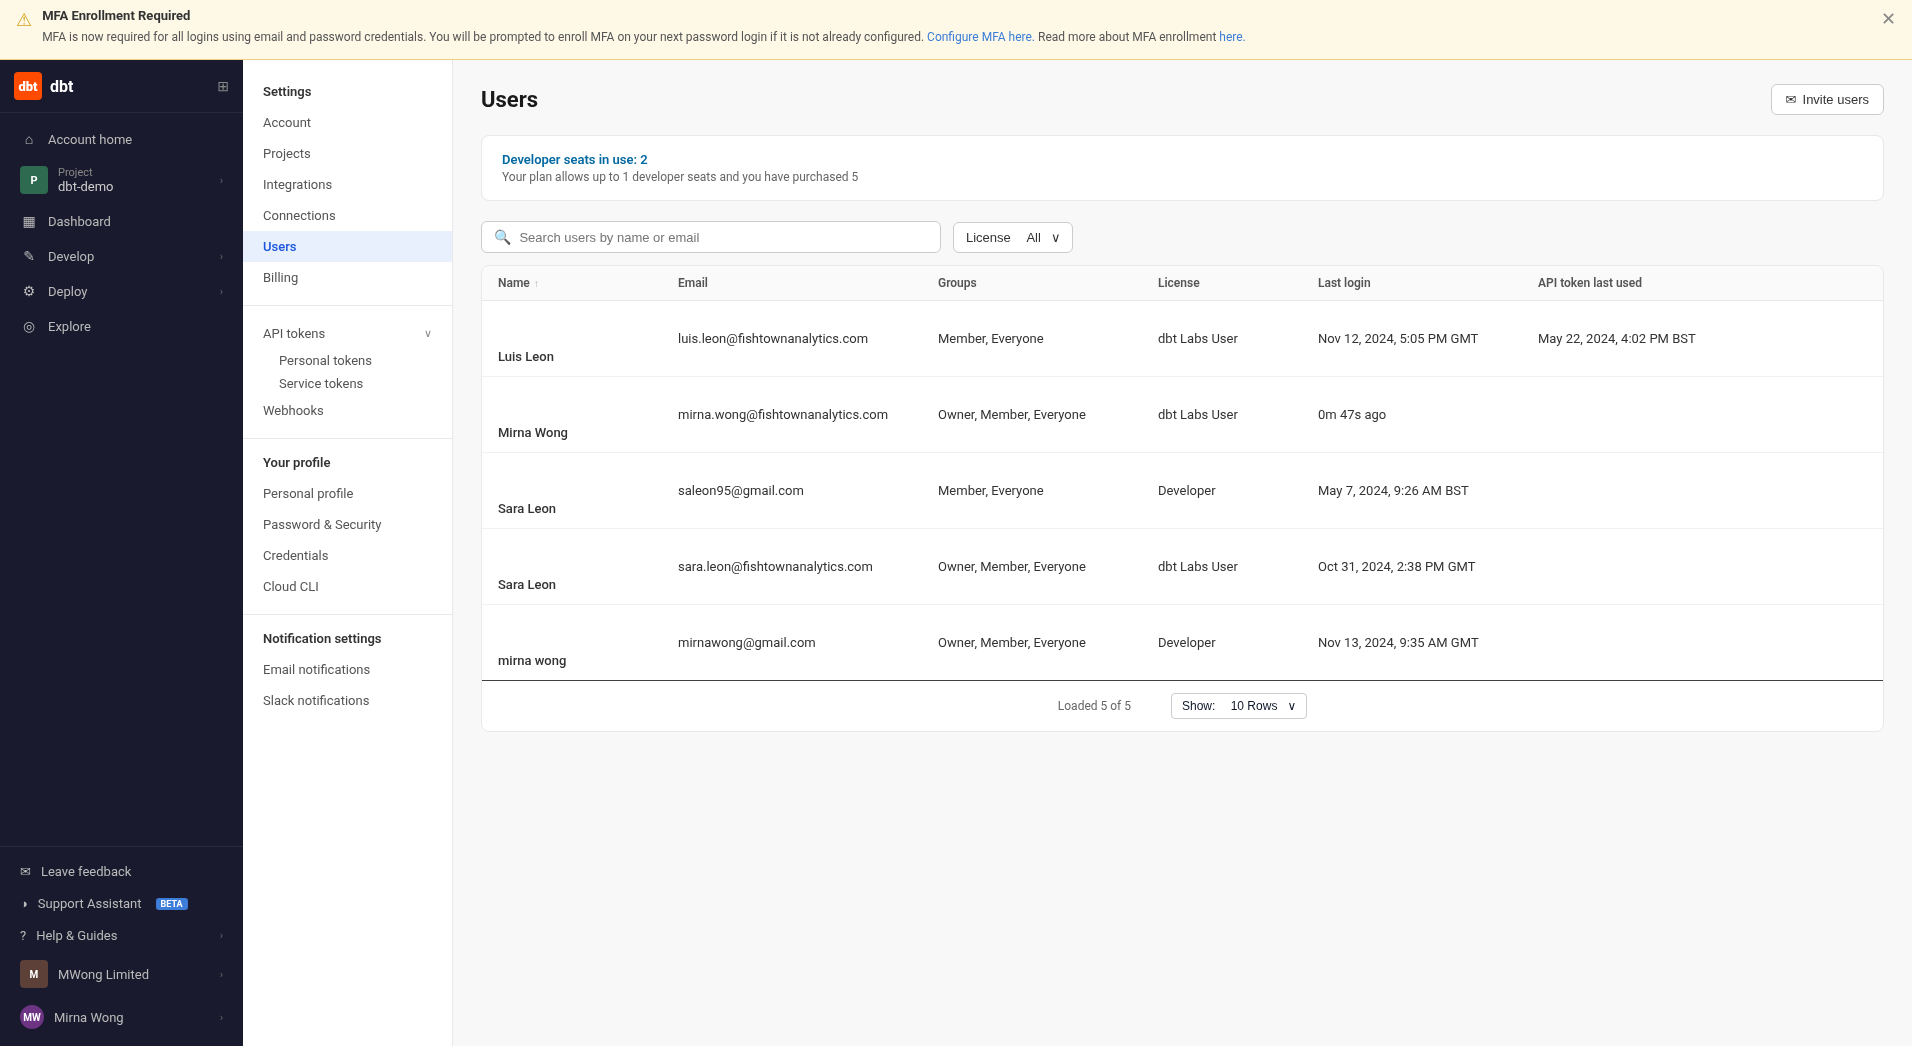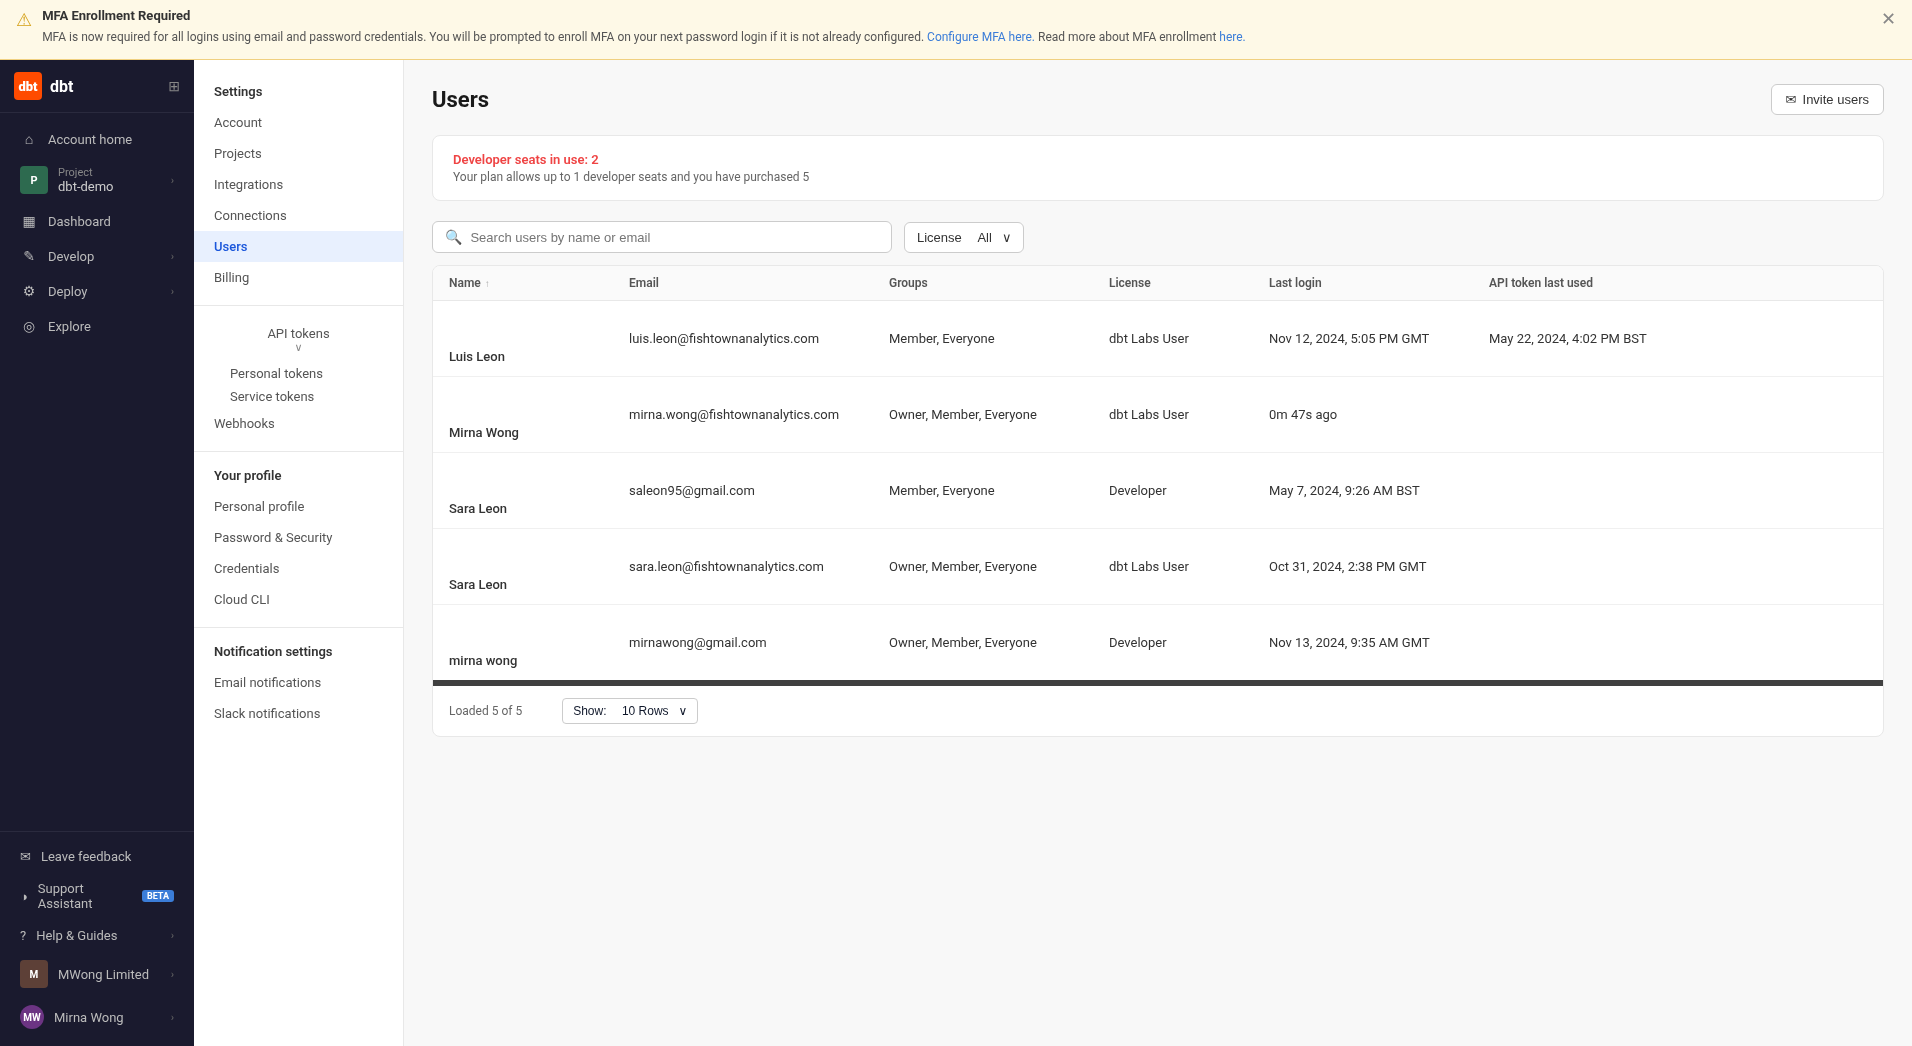--- a/index.html
+++ b/index.html
@@ -29,21 +29,21 @@
     .mfa-banner-close {
       background: none; border: none; cursor: pointer; color: #888; font-size: 18px; padding: 0 4px;
       position: absolute; right: 12px; top: 8px;
     }
 
     
     .app-layout { display: flex; flex: 1; overflow: hidden; }
 
     
     .sidebar {
-      width: 194px;
+      width: 243px;
       background: #1a1a2e;
       color: #ccc;
       display: flex;
       flex-direction: column;
       flex-shrink: 0;
       overflow-y: auto;
     }
     .sidebar-logo {
       display: flex;
       align-items: center;
@@ -133,21 +133,21 @@
       padding: 8px 20px; cursor: pointer; color: #555; font-size: 13px; border-radius: 0;
     }
     .settings-item.active { background: #e8f0fe; color: #1a56db; font-weight: 500; }
 
     .settings-subsection {
       padding: 4px 20px 4px 36px; cursor: pointer; color: #555; font-size: 13px;
     }
 
     .settings-api-header {
       display: flex; align-items: center; justify-content: space-between;
-      padding: 8px 20px; cursor: pointer; color: #555; font-size: 13px; flex-direction: column;
+      padding: 8px 20px; cursor: pointer; color: #555; font-size: 13px;
     }
 
     .settings-section-divider { margin: 12px 0; border: none; border-top: 1px solid #e8e8e8; }
 
     
     .page-area {
       flex: 1;
       background: #f8f8f8;
       overflow-y: auto;
       padding: 24px 28px;
@@ -161,21 +161,21 @@
     .invite-btn {
       display: flex; align-items: center; gap: 6px;
       background: #fff; border: 1px solid #ccc; border-radius: 6px;
       padding: 7px 14px; cursor: pointer; font-size: 13px; color: #333; font-weight: 500;
     }
 
     .seats-info {
       background: #fff; border: 1px solid #e8e8e8; border-radius: 8px;
       padding: 16px 20px; margin-bottom: 20px;
     }
-    .seats-info-title { font-size: 13px; font-weight: 600; color: #ef4444; }
+    .seats-info-title { font-size: 13px; font-weight: 600; color: #0369a1; }
     .seats-info-sub { font-size: 12px; color: #666; margin-top: 3px; }
 
     .table-controls {
       display: flex; align-items: center; gap: 12px; margin-bottom: 12px;
     }
     .search-box {
       flex: 1; max-width: 460px;
       display: flex; align-items: center; gap: 8px;
       border: 1px solid #ccc; border-radius: 6px; background: #fff;
       padding: 7px 12px;
@@ -213,22 +213,22 @@
       grid-template-columns: 180px 260px 220px 160px 220px 1fr;
       padding: 12px 16px;
       border-bottom: 1px solid #f0f0f0;
       align-items: center;
     }
     .table-row:last-child { border-bottom: none; }
     .table-cell { font-size: 13px; color: #333; }
     .table-cell-name { font-weight: 500; margin-top: 36px; }
 
     .table-footer {
-      display: flex; align-items: center; justify-content: flex-start;
-      padding: 12px 16px; border-top: 6px solid #404040;
+      display: flex; align-items: center; justify-content: center;
+      padding: 12px 16px; border-top: 1px solid #404040;
       color: #666; font-size: 12px; gap: 40px;
     }
     .show-rows-btn {
       display: flex; align-items: center; gap: 6px;
       border: 1px solid #ccc; border-radius: 4px; background: #fff;
       padding: 5px 10px; cursor: pointer; font-size: 12px; color: #0f172a;
     }
   </style>
 </head>
 <body>

